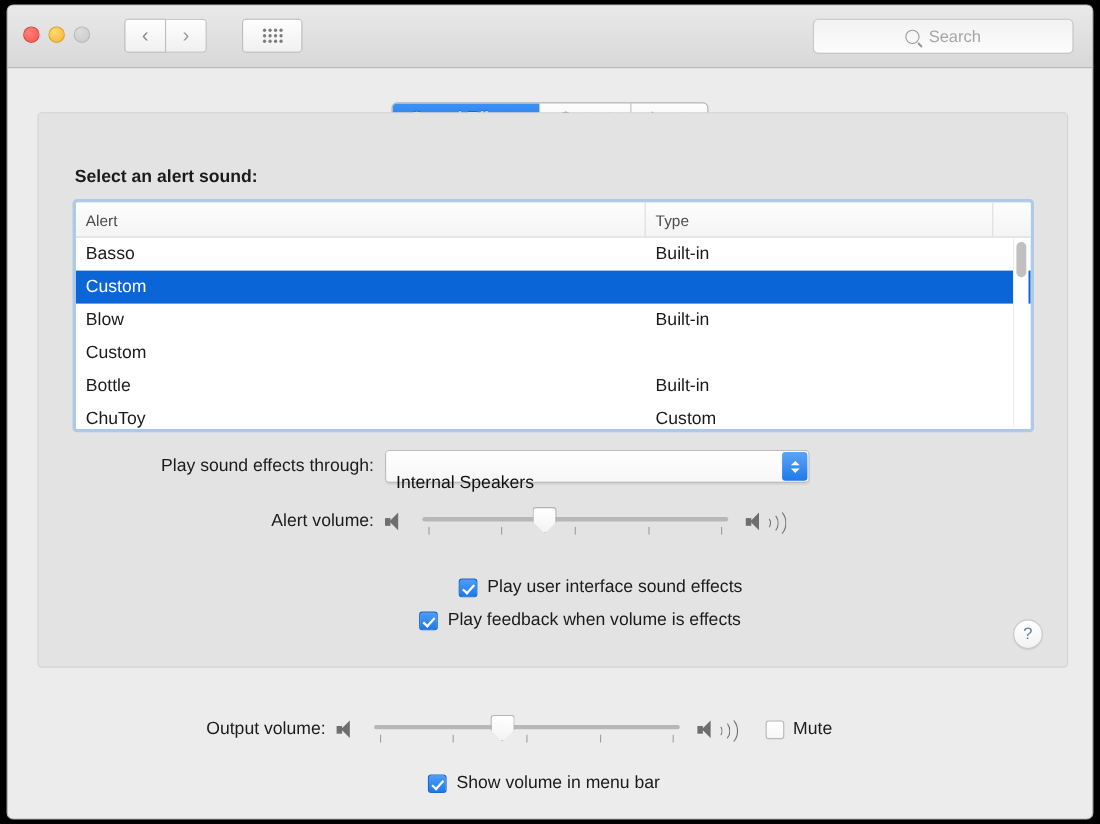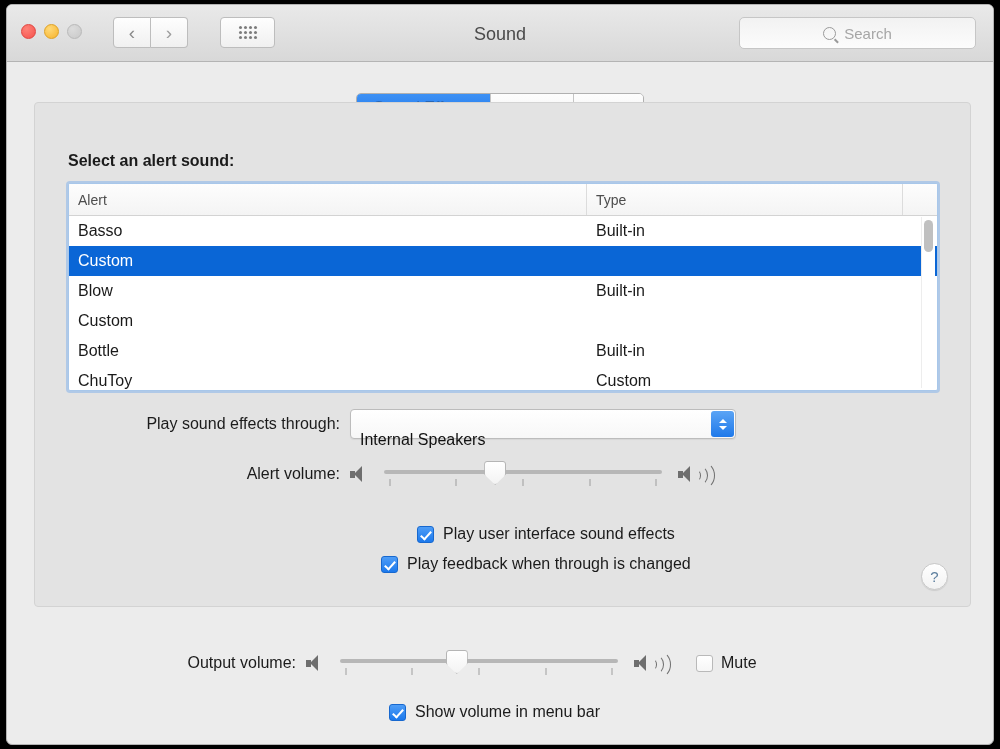--- a/index.html
+++ b/index.html
@@ -509,21 +509,20 @@
           <i></i>
           <i></i>
           <i></i>
           <i></i>
           <i></i>
           <i></i>
           <i></i>
       </span>
     </div>
 
-    <div class="win-title">Sound</div>
 
     <div class="searchfield">
       <span class="mag"></span>
       <span class="ph">Search</span>
     </div>
   </div>
 
   <div class="tabbar">
     <div class="tabs">
       <div class="tab active">
@@ -617,21 +616,21 @@
           <span class="wave w3"></span>
       </span>
     </div>
 
     <div class="cbrow cb-ui">
       <span class="cb on"></span>
       <span class="cbtext">Play user interface sound effects</span>
     </div>
     <div class="cbrow cb-fb">
       <span class="cb on"></span>
-      <span class="cbtext">Play feedback when through is changed</span>
+      <span class="cbtext">Play feedback when volume is effects</span>
     </div>
 
     <div class="helpbtn">
       <span>?</span>
     </div>
   </div>
 
   <div class="row-output">
     <div class="lbl-out">Output volume:</div>
     <span class="spk">

